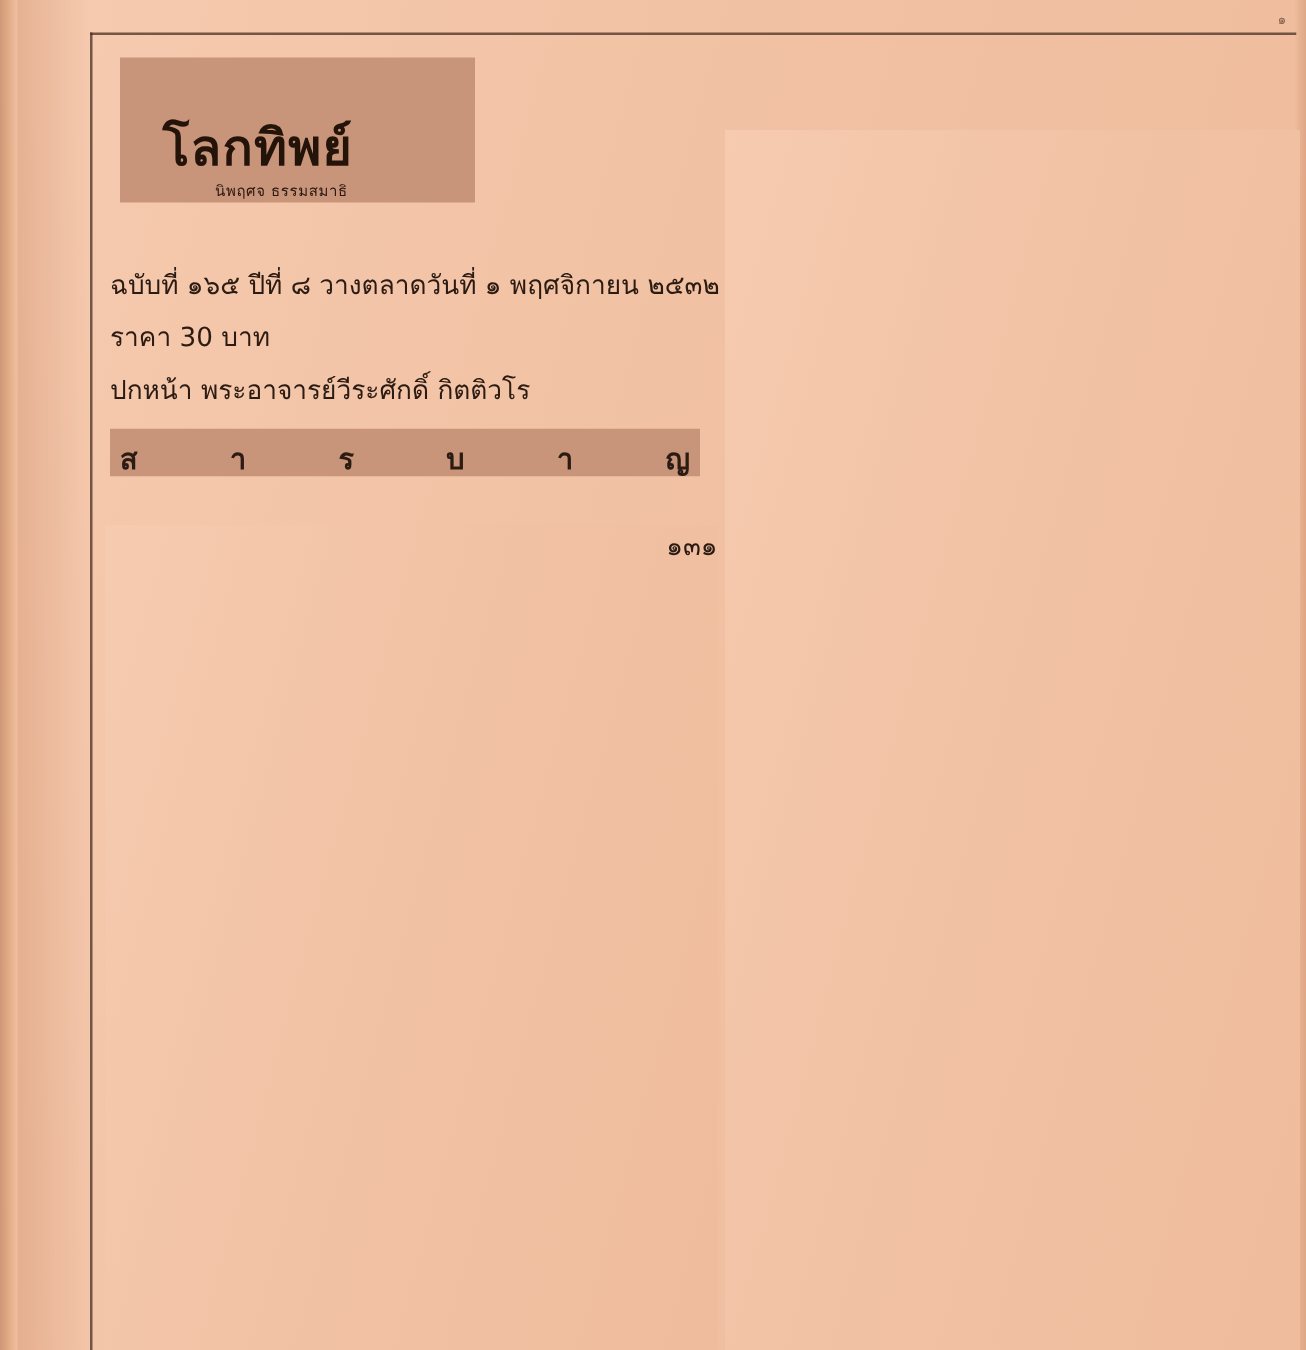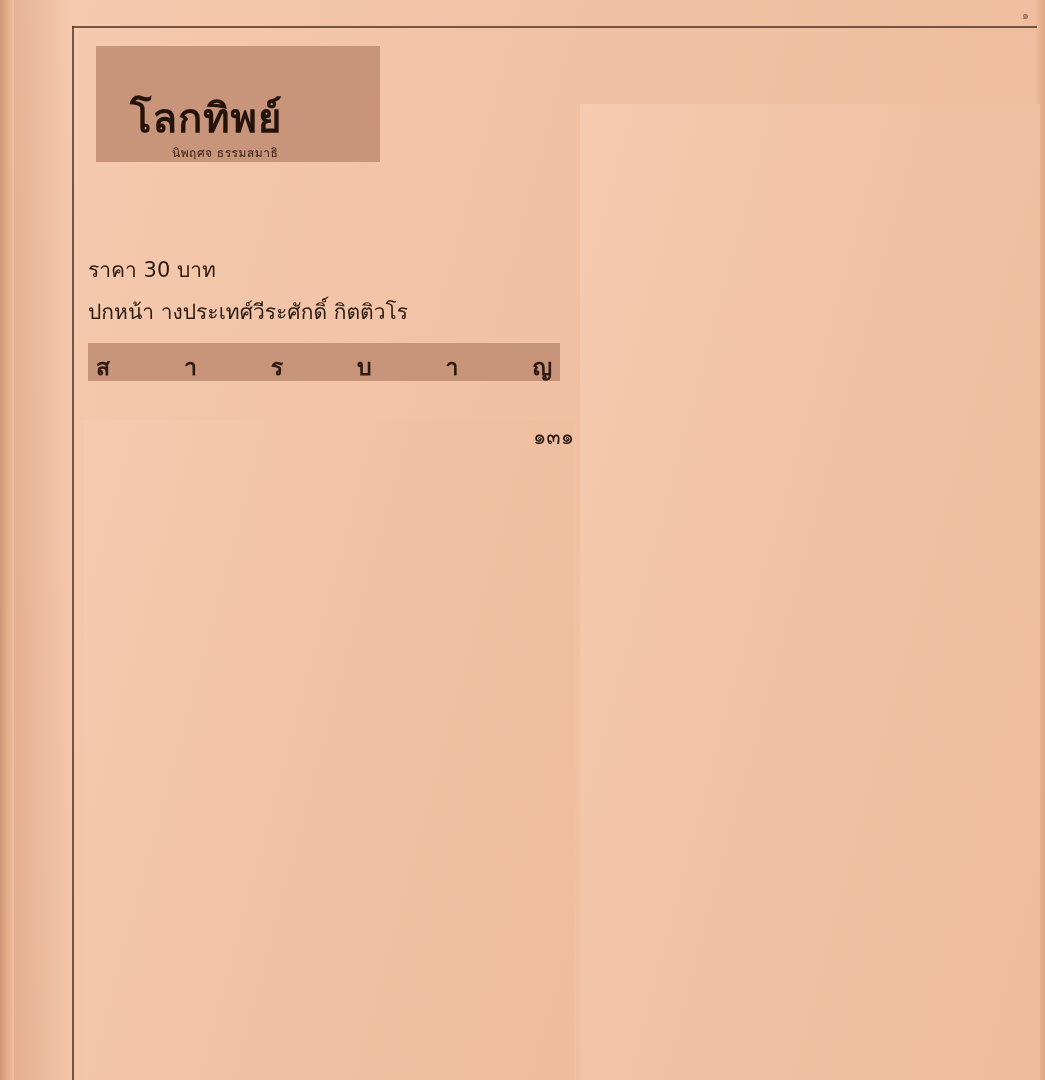--- a/index.html
+++ b/index.html
@@ -186,22 +186,23 @@
   <div class="edge-left2"></div>
   <div class="edge-right"></div>
   <div class="rule-top"></div>
   <div class="rule-vert"></div>
   <div class="corner-num">๑</div>
 
   <div class="masthead"></div>
   <div class="logo">โลกทิพย์</div>
   <div class="logo-sub">นิพฤศจ ธรรมสมาธิ</div>
 
+  <div class="issue-line l1">ฉบับที่ ๑๖๕ ปีที่ ๘ วางตลาดวันที่ ๑ พฤศจิกายน ๒๕๓๒</div>
   <div class="issue-line l2">ราคา 30 บาท</div>
-  <div class="issue-line l3">ปกหน้า  างประเทศ์วีระศักดิ์  กิตติวโร</div>
+  <div class="issue-line l3">ปกหน้า  พระอาจารย์วีระศักดิ์  กิตติวโร</div>
 
   <div class="contents-bar"></div>
   <div class="contents-word">
       <span>ส</span>
       <span>า</span>
       <span>ร</span>
       <span>บ</span>
       <span>า</span>
       <span>ญ</span>
     </div>

